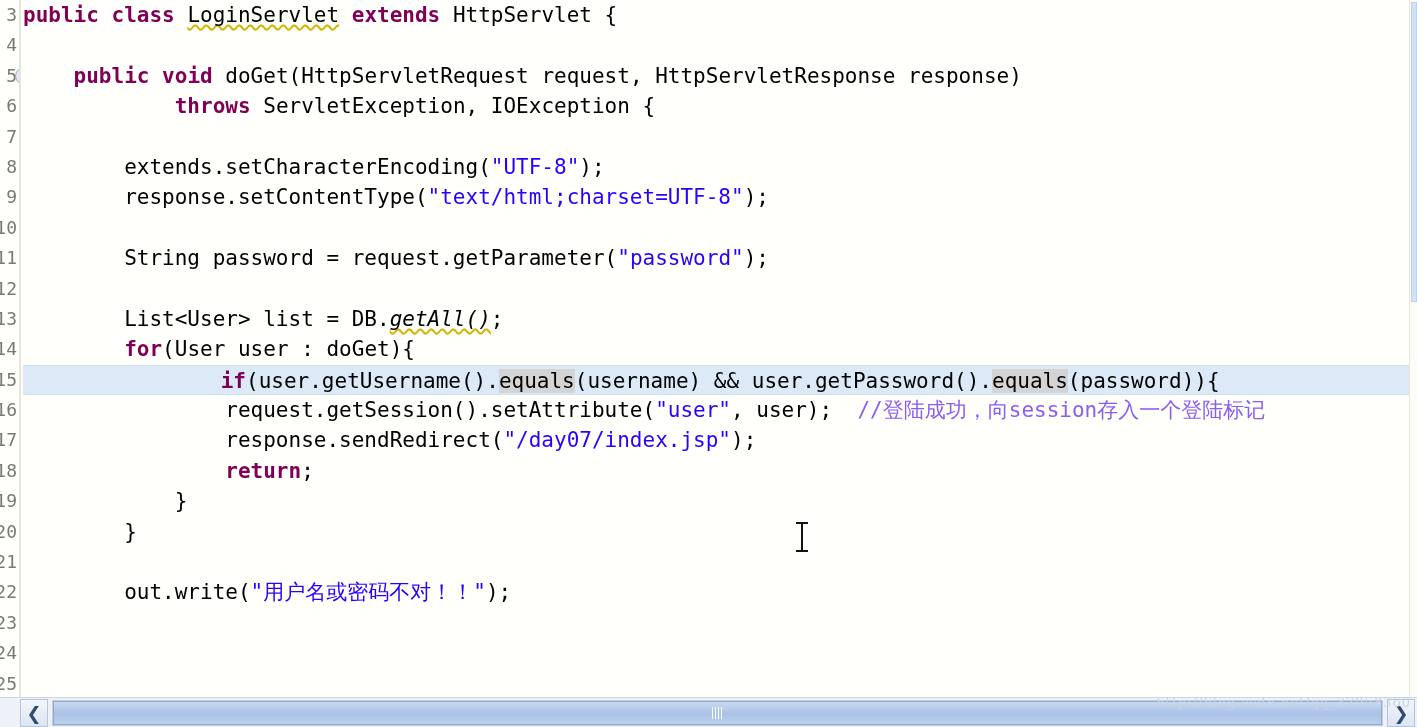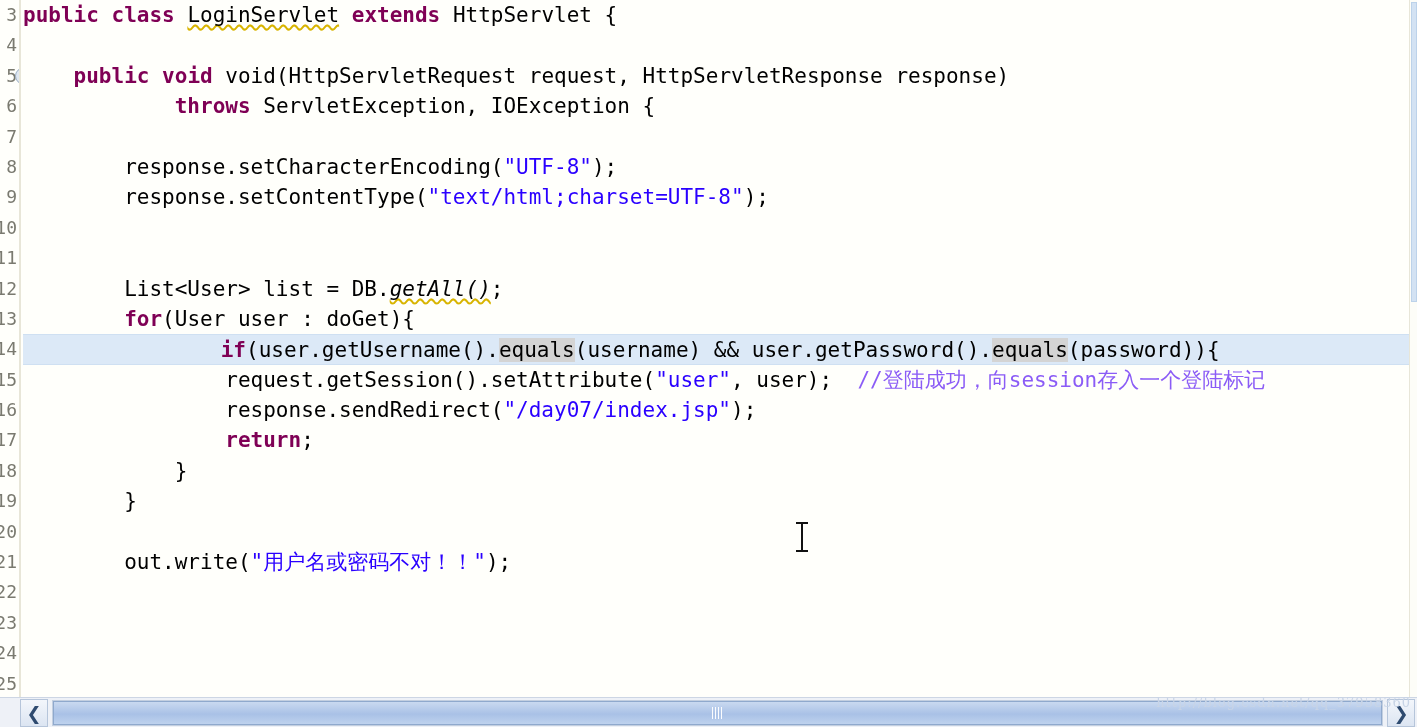--- a/index.html
+++ b/index.html
@@ -170,26 +170,27 @@
       <div class="gutter-row">21</div>
       <div class="gutter-row">22</div>
       <div class="gutter-row">23</div>
       <div class="gutter-row">24</div>
       <div class="gutter-row">25</div>
     </div>
 
   <div id="code">
       <div class="code-line"><span class="kw">public </span><span class="kw">class </span><span class="plain warn">LoginServlet</span><span class="plain"> </span><span class="kw">extends </span><span class="plain">HttpServlet {</span></div>
       <div class="code-line"><span class="plain"></span></div>
-      <div class="code-line"><span class="plain">    </span><span class="kw">public </span><span class="kw">void </span><span class="plain">void(HttpServletRequest request, HttpServletResponse response)</span></div>
+      <div class="code-line"><span class="plain">    </span><span class="kw">public </span><span class="kw">void </span><span class="plain">doGet(HttpServletRequest request, HttpServletResponse response)</span></div>
       <div class="code-line"><span class="plain">            </span><span class="kw">throws </span><span class="plain">ServletException, IOException {</span></div>
       <div class="code-line"><span class="plain"></span></div>
-      <div class="code-line"><span class="plain">        response.setCharacterEncoding(</span><span class="str">"UTF-8"</span><span class="plain">);</span></div>
+      <div class="code-line"><span class="plain">        extends.setCharacterEncoding(</span><span class="str">"UTF-8"</span><span class="plain">);</span></div>
       <div class="code-line"><span class="plain">        response.setContentType(</span><span class="str">"text/html;charset=UTF-8"</span><span class="plain">);</span></div>
       <div class="code-line"><span class="plain"></span></div>
+      <div class="code-line"><span class="plain">        String password = request.getParameter(</span><span class="str">"password"</span><span class="plain">);</span></div>
       <div class="code-line"><span class="plain"></span></div>
       <div class="code-line"><span class="plain">        List&lt;User&gt; list = DB.</span><span class="plain ital warn">getAll()</span><span class="plain">;</span></div>
       <div class="code-line"><span class="plain">        </span><span class="kw">for</span><span class="plain">(User user : doGet){</span></div>
       <div class="code-line current"><span class="plain">            </span><span class="kw">if</span><span class="plain">(user.getUsername().</span><span class="plain occ">equals</span><span class="plain">(username) &amp;&amp; user.getPassword().</span><span class="plain occ">equals</span><span class="plain">(password)){</span></div>
       <div class="code-line"><span class="plain">                request.getSession().setAttribute(</span><span class="str">"user"</span><span class="plain">, user);  </span><span class="cmt">//登陆成功，向session存入一个登陆标记</span></div>
       <div class="code-line"><span class="plain">                response.sendRedirect(</span><span class="str">"/day07/index.jsp"</span><span class="plain">);</span></div>
       <div class="code-line"><span class="plain">                </span><span class="kw">return</span><span class="plain">;</span></div>
       <div class="code-line"><span class="plain">            }</span></div>
       <div class="code-line"><span class="plain">        }</span></div>
       <div class="code-line"><span class="plain"></span></div>

